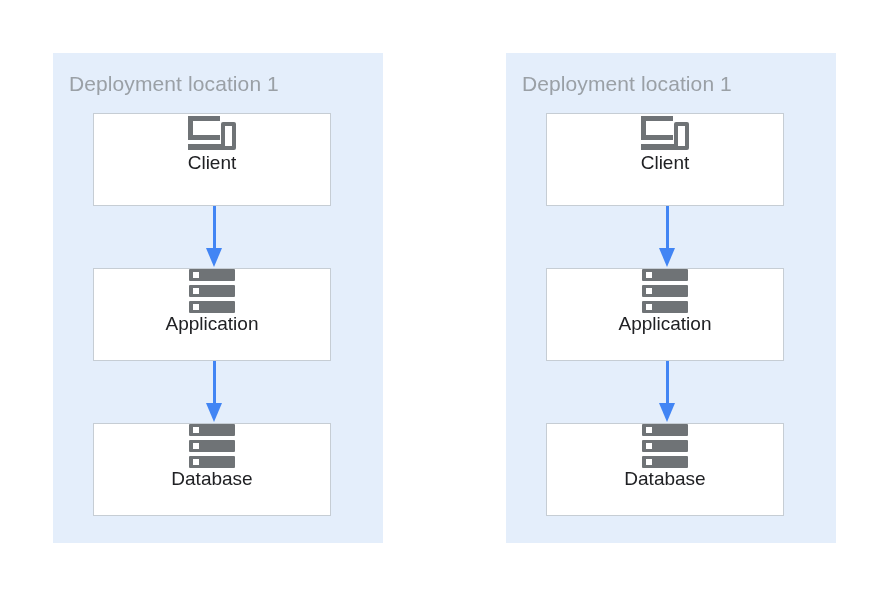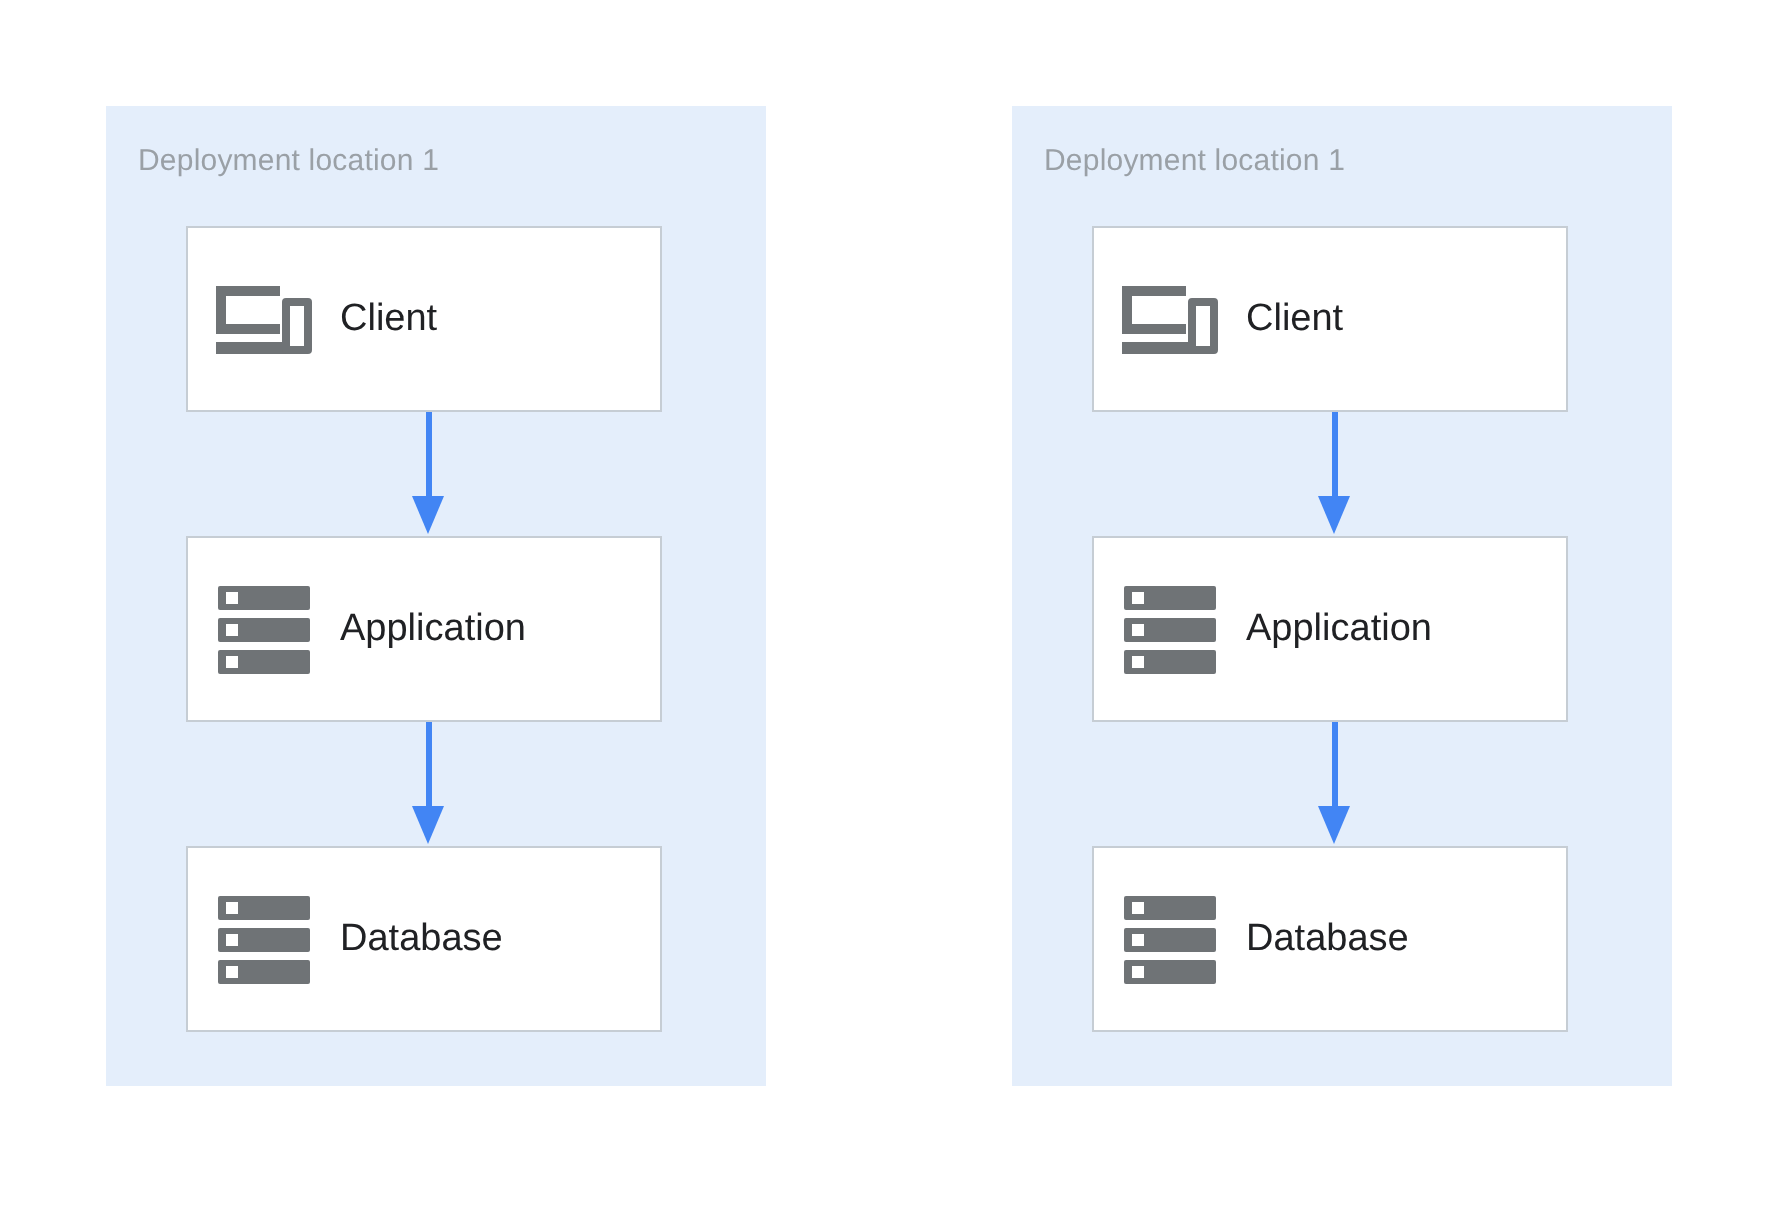--- a/index.html
+++ b/index.html
@@ -25,35 +25,35 @@
     width: 330px;
     height: 490px;
     background: #e4eefb;
   }
   .zone-1 { left: 53px; }
   .zone-2 { left: 506px; }
   .zone-title {
     position: absolute;
     left: 16px;
     top: 19px;
-    font-size: 15px;
+    font-size: 21px;
     color: #9aa0a6;
     letter-spacing: 0.1px;
     white-space: nowrap;
   }
   .node {
     position: absolute;
     left: 40px;
     width: 238px;
     height: 93px;
     background: #ffffff;
     border: 1px solid #c6cdd4;
     box-sizing: border-box;
     display: flex;
-    flex-direction: row;
+    flex-direction: column;
     align-items: center;
   }
   .node-client { top: 60px; }
   .node-app    { top: 215px; }
   .node-db     { top: 370px; text-align: right; }
   .node-icon {
     width: 76px;
     min-width: 76px;
     display: flex;
     align-items: center;

